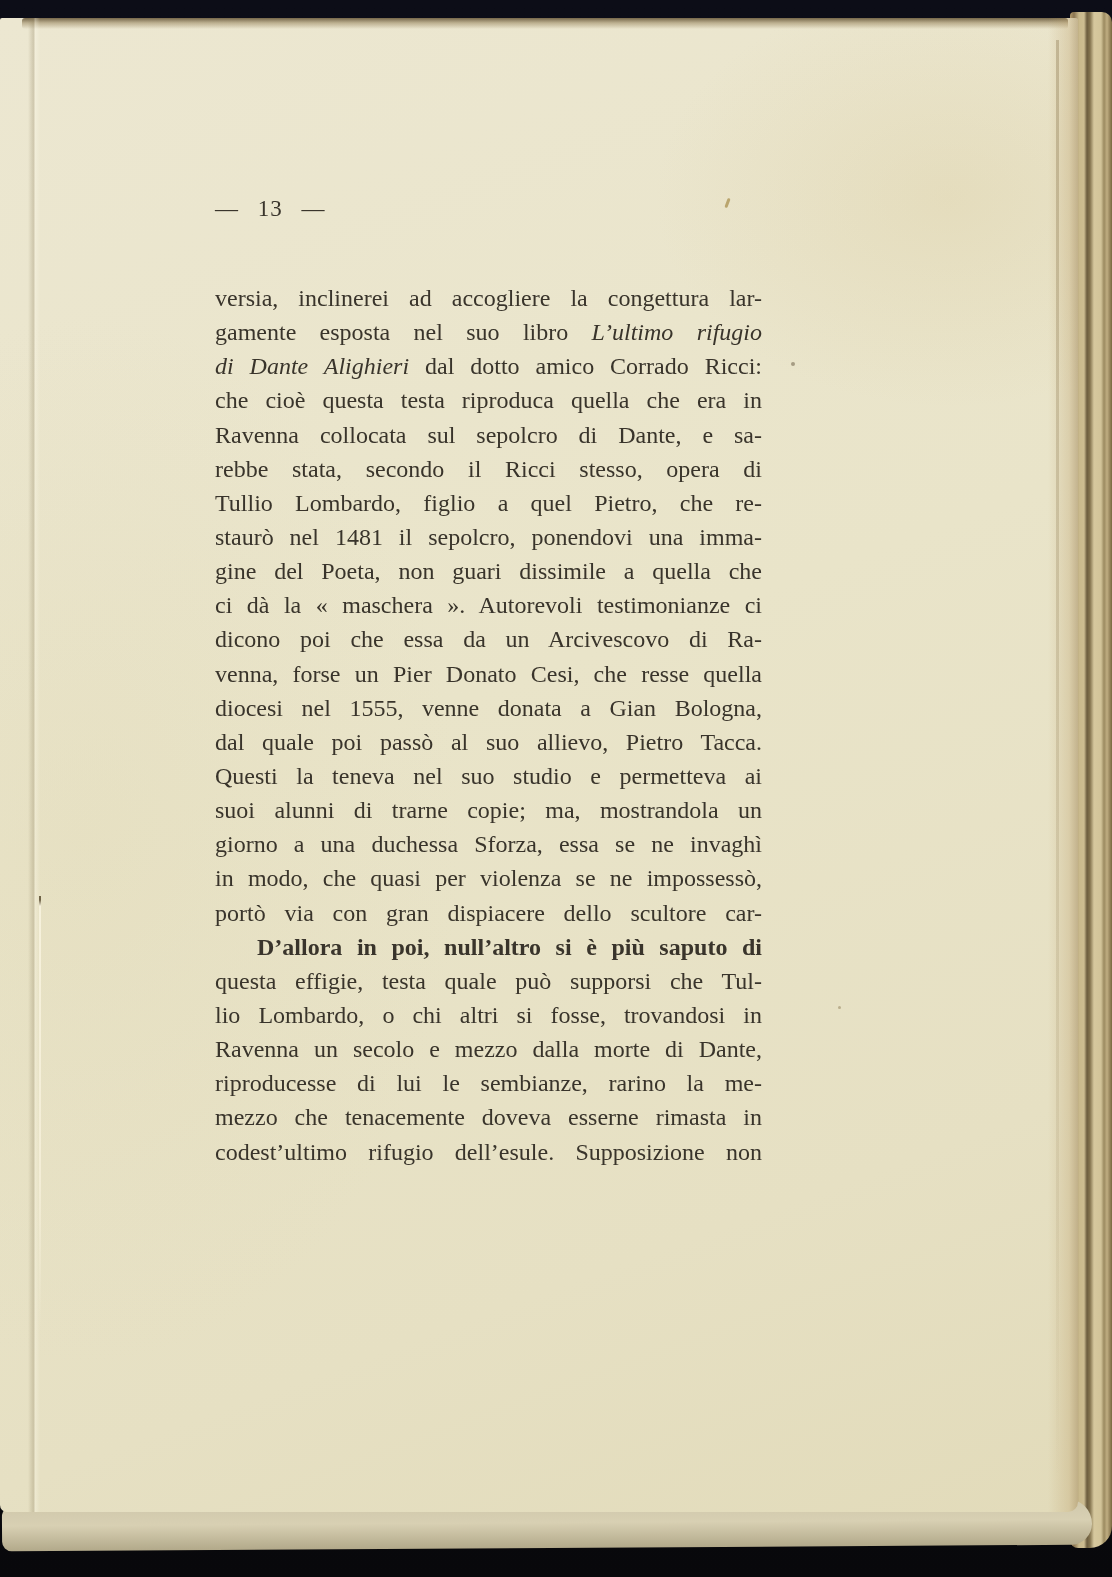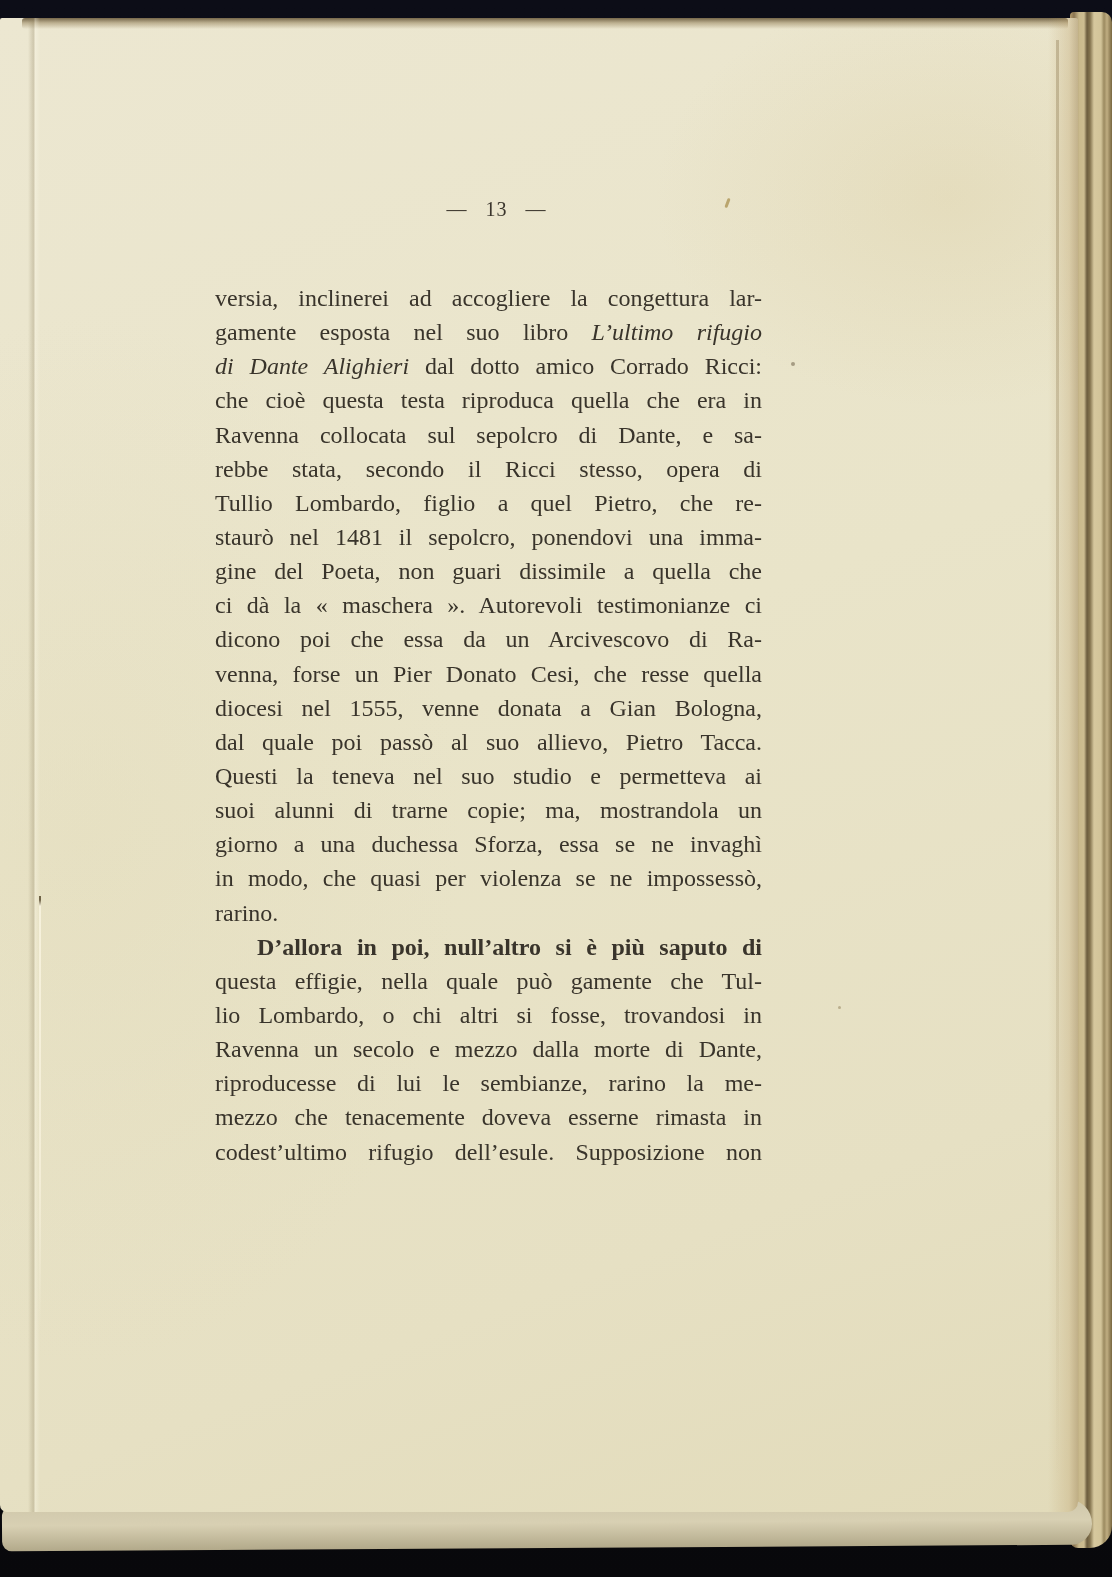--- a/index.html
+++ b/index.html
@@ -54,22 +54,22 @@
   .ridge-line {
     position:absolute; left:1056px; top:40px; width:3px; height:1440px;
     background: linear-gradient(180deg, rgba(140,120,80,.38), rgba(140,120,80,.12) 80%, rgba(140,120,80,0));
   }
   .stitch-thread {
     position:absolute; left:39px; top:896px; width:2px; height:436px;
     background: linear-gradient(180deg, #6f6347 0px, #6f6347 4px, #f6f1dc 10px, #f3edd6 65%, rgba(243,237,214,0) 100%);
   }
 
   .folio {
-    position:absolute; left:223px; top:196px; width:547px;
-    text-align:center; font-size:20px; line-height:26px;
+    position:absolute; left:215px; top:196px; width:547px;
+    font-size:23px; line-height:26px;
     color:#3a352c; letter-spacing:1px; word-spacing:12px;
   }
 
   .text-block {
     position:absolute; left:215px; top:247px; width:547px;
     font-size:24px; line-height:34.15px; color:#39342b;margin-top:34px;
   }
   .text-line {
     height:34.15px; text-align:justify; text-align-last:justify;
     -moz-text-align-last:justify; word-spacing:-0.5px; white-space:normal;
@@ -109,23 +109,23 @@
       <div class="text-line"><span>gine del Poeta, non guari dissimile a quella che</span></div>
       <div class="text-line"><span>ci dà la « maschera ». Autorevoli testimonianze ci</span></div>
       <div class="text-line"><span>dicono poi che essa da un Arcivescovo di Ra-</span></div>
       <div class="text-line"><span>venna, forse un Pier Donato Cesi, che resse quella</span></div>
       <div class="text-line"><span>diocesi nel 1555, venne donata a Gian Bologna,</span></div>
       <div class="text-line"><span>dal quale poi passò al suo allievo, Pietro Tacca.</span></div>
       <div class="text-line"><span>Questi la teneva nel suo studio e permetteva ai</span></div>
       <div class="text-line"><span>suoi alunni di trarne copie; ma, mostrandola un</span></div>
       <div class="text-line"><span>giorno a una duchessa Sforza, essa se ne invaghì</span></div>
       <div class="text-line"><span>in modo, che quasi per violenza se ne impossessò,</span></div>
-      <div class="text-line para-end"><span>rarino.</span></div>
+      <div class="text-line"><span>portò via con gran dispiacere dello scultore car-</span></div>
       <div class="text-line indent"><span>D’allora in poi, null’altro si è più saputo di</span></div>
-      <div class="text-line"><span>questa effigie, nella quale può gamente che Tul-</span></div>
+      <div class="text-line"><span>questa effigie, testa quale può supporsi che Tul-</span></div>
       <div class="text-line"><span>lio Lombardo, o chi altri si fosse, trovandosi in</span></div>
       <div class="text-line"><span>Ravenna un secolo e mezzo dalla morte di Dante,</span></div>
       <div class="text-line"><span>riproducesse di lui le sembianze, rarino la me-</span></div>
       <div class="text-line"><span>mezzo che tenacemente doveva esserne rimasta in</span></div>
       <div class="text-line"><span>codest’ultimo rifugio dell’esule. Supposizione non</span></div>
     </div>
 
   <div class="speck tick"></div>
   <div class="speck dot1"></div>
   <div class="speck dot2"></div>

